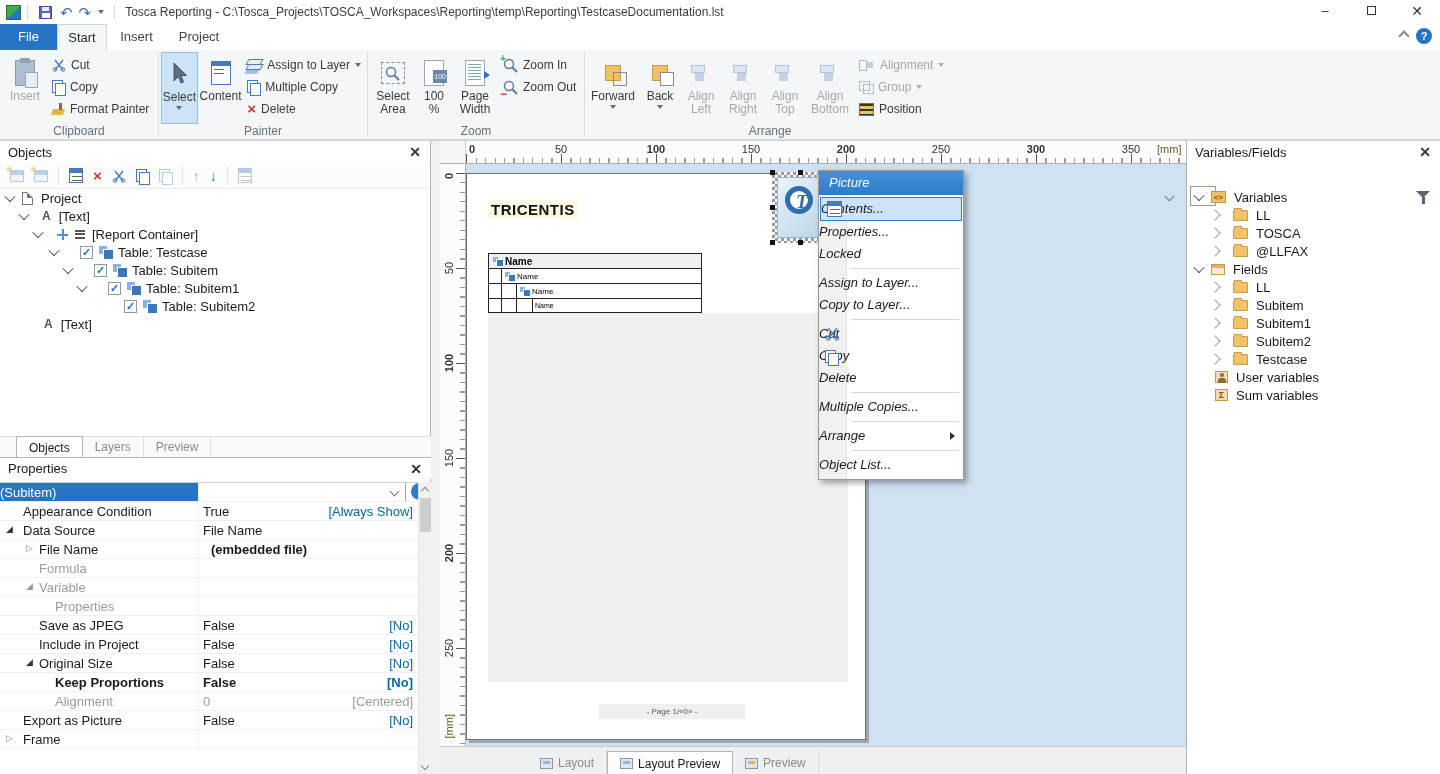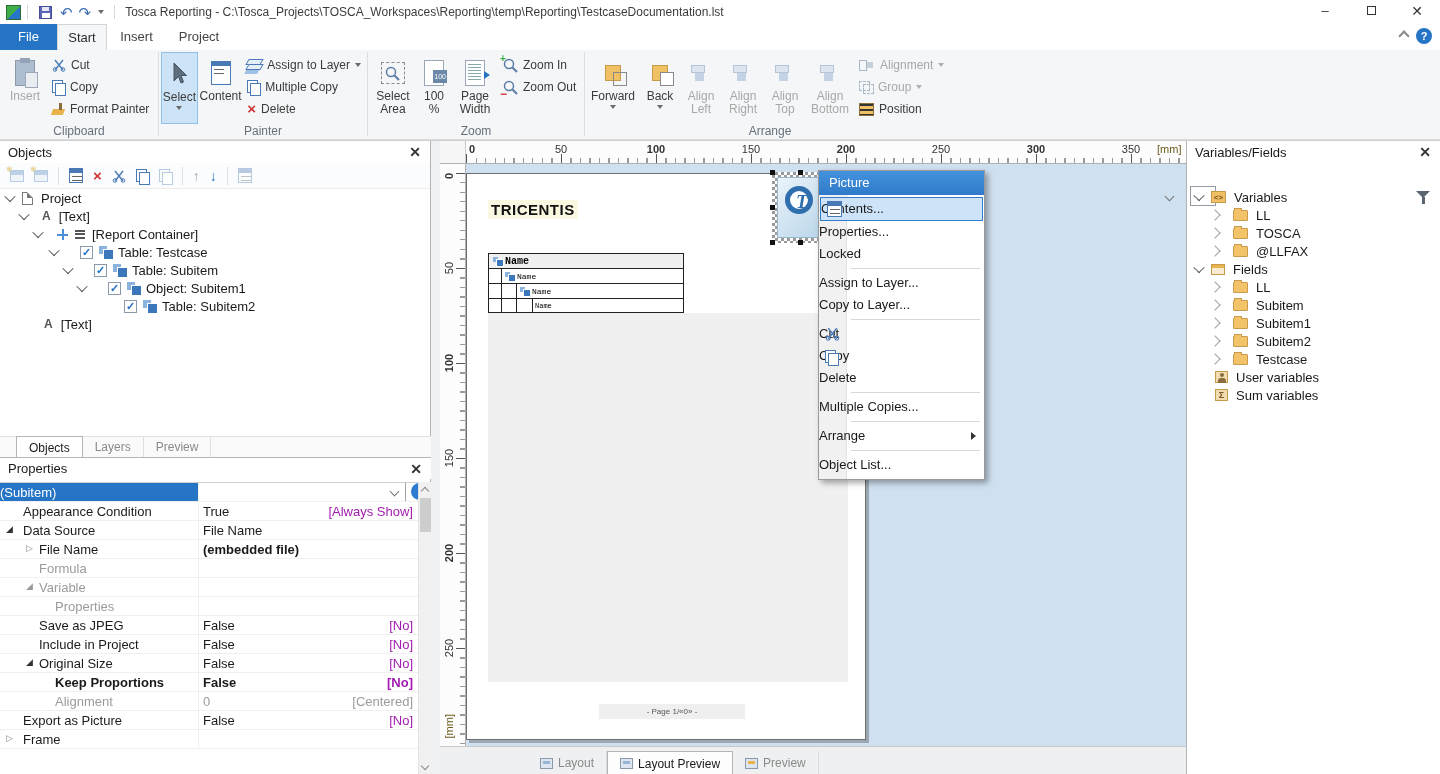--- a/index.html
+++ b/index.html
@@ -128,24 +128,24 @@
   .i-az { font-size:8px; font-weight:bold; line-height:8px; color:#333; text-align:center; }
   #prop-search { flex:1; height:20px; border:1px solid #a0a0a0; font-size:12px; padding:0 18px 0 6px; color:#444; position:relative; background:#fff; }
   #prop-search::placeholder { color:#8a8a8a; }
   .combo-chev { position:absolute; width:7px; height:7px; border-right:1.5px solid #777; border-bottom:1.5px solid #777; transform:rotate(45deg); }
   .i-info { width:17px; height:17px; border-radius:50%; background:#2e7cd0; color:#fff; font-size:11px; font-weight:bold; font-family:"Liberation Serif",serif; text-align:center; line-height:17px; margin:0 3px; }
 
   #prop-grid { position:absolute; left:0; top:25px; right:0; bottom:0; border-top:1px solid #d0d0d0; overflow:hidden; font-size:13px; }
   .prow { display:flex; height:19px; align-items:center; border-bottom:1px solid #f0f0f0; position:relative; }
   .prow .pn { width:199px; flex:none; height:100%; display:flex; align-items:center; border-right:1px solid #f0f0f0; position:relative; color:#1a1a1a; }
   .prow .pv { flex:1; padding-left:4px; color:#1a1a1a; }
-  .prow .pb { padding-right:18px; color:#a21caf; }
+  .prow .pb { padding-right:18px; color:#0369a1; }
   .prow.graytxt .pn,.prow.graytxt .pv,.prow.graytxt .pb { color:#9b9b9b; }
   .prow.boldrow .pn,.prow.boldrow .pv,.prow.boldrow .pb { font-weight:bold; }
-  .prow .pv.boldv { font-weight:bold; }
+  .prow .pv.boldv { font-weight:bold;margin-left:8px; }
   .prow.selrow .pn { background:#2574c5; color:#fff; padding-left:0; }
   .pl0 { padding-left:23px; } .pl1 { padding-left:39px; } .pl2 { padding-left:55px; }
   .gtri { position:absolute; font-size:9px; color:#333; top:3px; }
   .gtri.at8 { left:6px; } .gtri.at28 { left:26px; }
   .gtri.hollow { color:#888; }
   #prop-scroll { position:absolute; right:0; top:25px; width:13px; bottom:0; background:#f1f1f1; border-left:1px solid #e3e3e3; }
   #prop-scroll .sb-chev { position:absolute; left:3px; width:6px; height:6px; border-right:1.5px solid #8a8a8a; border-bottom:1.5px solid #8a8a8a; }
   #prop-scroll .up { top:6px; transform:rotate(-135deg); }
   #prop-scroll .dn { bottom:6px; transform:rotate(45deg); }
   #prop-scroll .thumb { position:absolute; left:1px; top:16px; width:11px; height:34px; background:#cdcdcd; }
@@ -161,21 +161,21 @@
   .runit { position:absolute; top:2px; font-size:11px; color:#6b5b1e; }
   #vruler { position:absolute; left:0; top:23px; width:26px; height:582px; background:#fcfcfc; border-right:1px solid #b0b0b0; overflow:hidden; }
   #vruler .ticks { position:absolute; top:9px; bottom:0; right:0; width:5px; background:repeating-linear-gradient(to bottom,#9a9a9a 0 1px,transparent 1px 9.5px); }
   .vlab { position:absolute; left:3px; transform:translateY(-50%) rotate(180deg); writing-mode:vertical-rl; font-size:11px; color:#333; }
   .vlab.b { font-weight:bold; }
   .vtick { position:absolute; right:0; height:1px; width:9px; background:#555; }
   .vunit { position:absolute; left:3px; bottom:8px; writing-mode:vertical-rl; transform:rotate(180deg); font-size:11px; color:#6b5b1e; }
   #workspace { position:absolute; left:26px; top:23px; right:0; height:582px; overflow:hidden; }
   #page { position:absolute; left:0; top:9px; width:400px; height:567px; background:#fff; border:1px solid #6f6f6f; box-shadow:3px 3px 0 rgba(0,0,0,.25); }
   #logo-text { position:absolute; left:21px; top:26px; background:#fbf8e2; color:#111; font-weight:bold; font-size:15px; letter-spacing:.5px; padding:1px 3px; }
-  #rpt-table { position:absolute; left:21px; top:79px; width:196px;font-family:Liberation Mono, monospace; }
+  #rpt-table { position:absolute; left:21px; top:79px; width:214px; }
   .rrow { position:relative; border:1px solid #222; border-top:none; background:#fff; display:flex; align-items:center; }
   .rrow.hdr { border-top:1px solid #222; background:#f0f0f0; height:16px; font-size:10px; font-weight:bold; }
   .rrow.r2 { height:15px; font-size:8px; } .rrow.r3 { height:15px; font-size:8px; } .rrow.r4 { height:14px; font-size:7px; }
   .vline { position:absolute; top:0; bottom:0; width:1px; background:#222; }
   .mini-tbl { width:9px; height:8px; position:relative; flex:none; margin-right:3px; }
   .mini-tbl::before { content:""; position:absolute; left:0; top:0; width:5px; height:5px; background:#8ab4dd; }
   .mini-tbl::after { content:""; position:absolute; left:3px; top:2px; width:6px; height:6px; background:#3c77bb; border:.5px solid #fff; }
   #grayblock { position:absolute; left:21px; top:139px; width:360px; height:369px; background:#f0f0f0; }
   #pg-footer { position:absolute; left:132px; top:530px; width:146px; height:15px; background:#efefef; font-size:8px; color:#555; text-align:center; line-height:15px; }
   #picobj { position:absolute; left:306px; top:8px; width:58px; height:71px; background:repeating-conic-gradient(#9a9a9a 0 25%,#fff 0 50%) 0 0/6px 6px; }
@@ -205,21 +205,21 @@
   .i-folder { width:15px; height:11px; background:#f3c36a; border:1px solid #c79b4b; position:relative; border-radius:1px; flex:none; }
   .i-folder::before { content:""; position:absolute; left:0; top:-3px; width:6px; height:2px; background:#f3c36a; border:1px solid #c79b4b; border-bottom:none; }
   .i-user { width:13px; height:12px; background:#f0dcae; border:1px solid #c79b4b; position:relative; flex:none; }
   .i-user::before { content:""; position:absolute; left:4px; top:1px; width:4px; height:4px; border-radius:50%; background:#8a6d3b; }
   .i-user::after { content:""; position:absolute; left:2px; top:6px; width:8px; height:5px; border-radius:3px 3px 0 0; background:#8a6d3b; }
   .i-sum { width:13px; height:12px; background:#f0dcae; border:1px solid #c79b4b; color:#7a5520; font-size:9px; font-weight:bold; text-align:center; line-height:11px; flex:none; }
   .i-funnel { position:absolute; right:10px; top:50px; width:0; height:0; border-left:7px solid transparent; border-right:7px solid transparent; border-top:7px solid #5a6570; }
   .i-funnel::after { content:""; position:absolute; left:-1.5px; top:-1px; width:3px; height:7px; background:#5a6570; }
 
   
-  #ctxmenu { position:absolute; left:818px; top:170px; width:167px; background:#fff; border:1px solid #9a9a9a; box-shadow:3px 3px 6px rgba(0,0,0,.35); z-index:50; font-size:13px; color:#1a1a1a; }
+  #ctxmenu { position:absolute; left:818px; top:170px; width:146px; background:#fff; border:1px solid #9a9a9a; box-shadow:3px 3px 6px rgba(0,0,0,.35); z-index:50; font-size:13px; color:#1a1a1a;font-style:italic; }
   #ctxmenu .mhead { height:24px; background:linear-gradient(#4492dd,#2f7ac9); color:#fff; line-height:24px; padding-left:10px; }
   #ctxmenu .mbody { position:relative; padding:2px 0 3px 0; }
   #ctxmenu .gutter { position:absolute; left:0; top:0; bottom:0; width:28px; background:#f1f1f2; border-right:1px solid #e3e3e3; }
   .mitem { position:relative; height:22px; line-height:22px; white-space:nowrap; }
   .mitem.hl { background:#cde4f8; border:1px solid #2f7cd0; height:24px; line-height:22px; margin:0 1px; }
   .msep { height:1px; background:#d8d8d8; margin:3px 4px 3px 32px; }
   .micon { position:absolute; left:6px; top:3px; }
   .subarrow { position:absolute; right:8px; top:7px; width:0; height:0; border-top:4px solid transparent; border-bottom:4px solid transparent; border-left:5px solid #333; }
 </style>
 </head>
@@ -480,21 +480,21 @@
       <div class="trow" style="padding-left:64px; gap:6px;">
         <span class="chev down"></span>
         <span class="cbx" style="margin-left:16px;">✓</span>
         <span class="i-table2"></span>
         <span>Table: Subitem</span>
       </div>
       <div class="trow" style="padding-left:78px; gap:6px;">
         <span class="chev down"></span>
         <span class="cbx" style="margin-left:16px;">✓</span>
         <span class="i-table2"></span>
-        <span>Object: Subitem1</span>
+        <span>Table: Subitem1</span>
       </div>
       <div class="trow" style="padding-left:124px; gap:6px;">
         <span class="cbx">✓</span>
         <span class="i-table2"></span>
         <span>Table: Subitem2</span>
       </div>
       <div class="trow" style="padding-left:44px; gap:8px;">
         <span class="i-A">A</span>
         <span>[Text]</span>
       </div>

